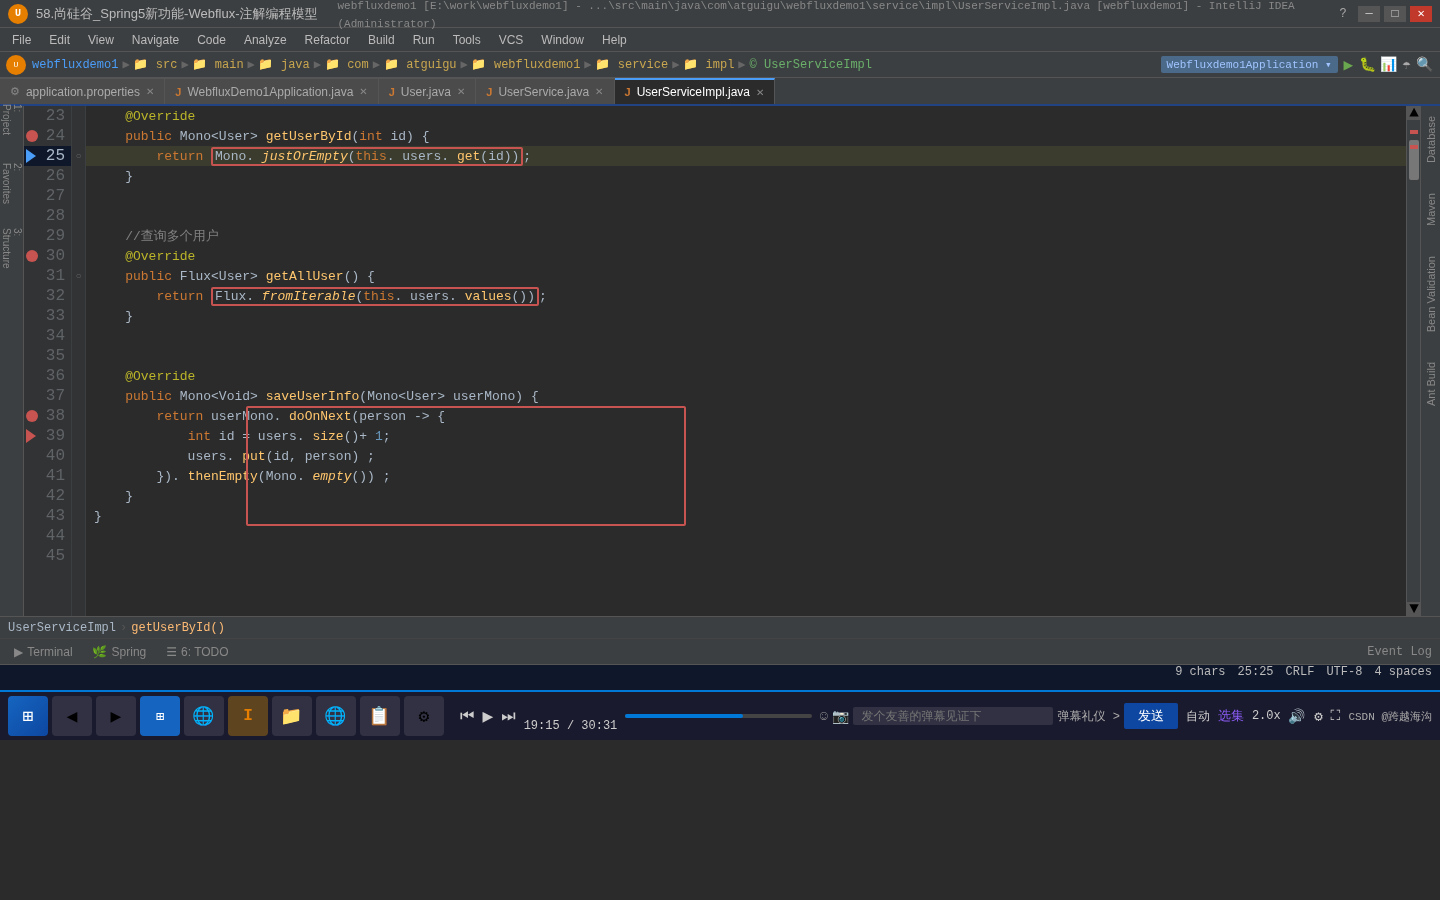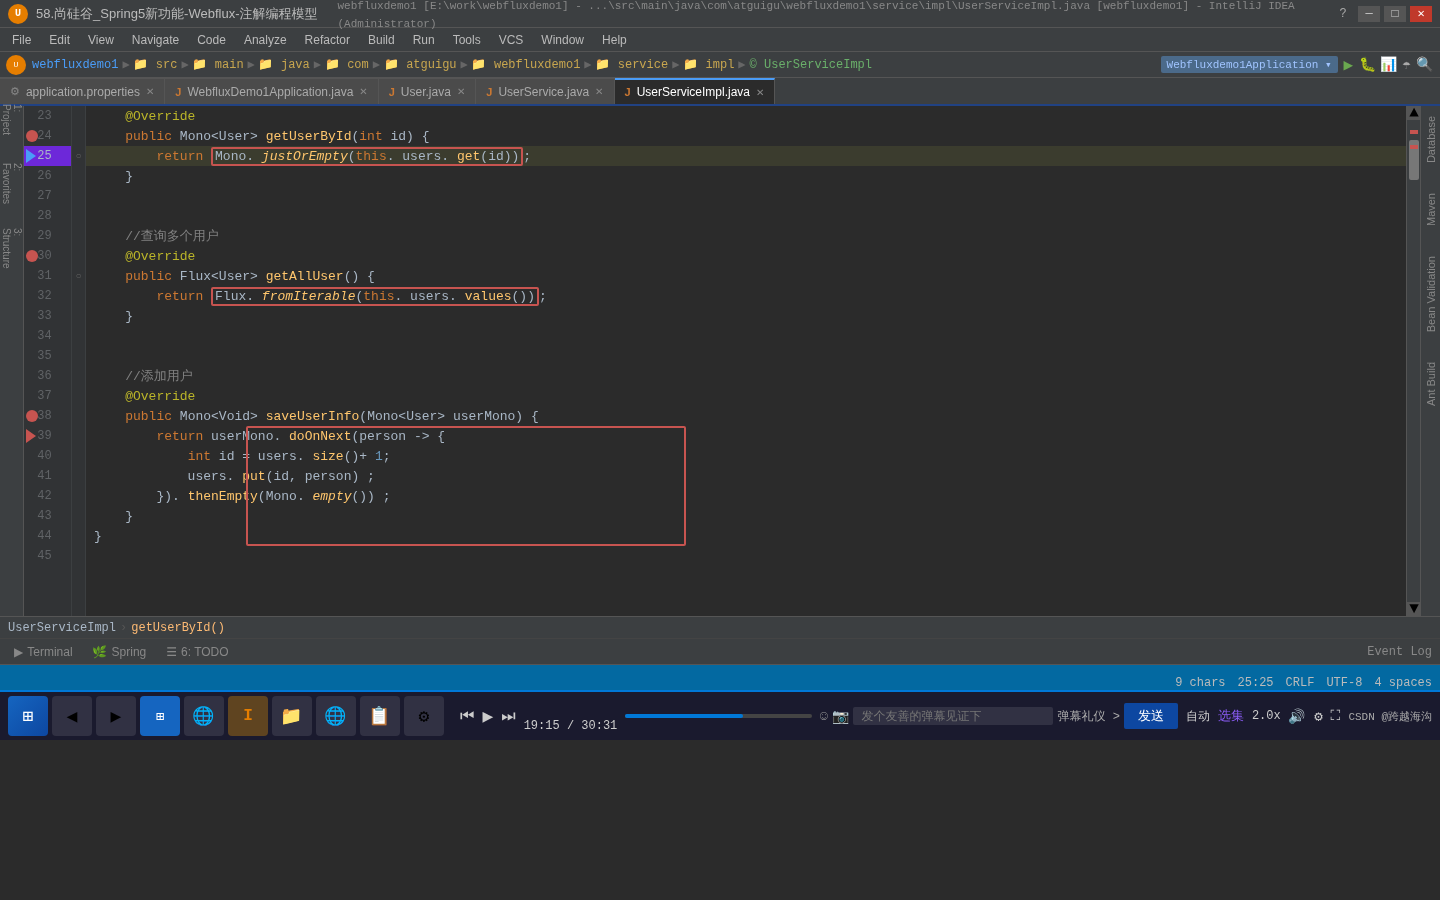--- a/index.html
+++ b/index.html
@@ -125,27 +125,27 @@
       background: #313335;
       border-right: 1px solid #3c3f41;
       display: flex;
       flex-direction: column;
       padding-top: 0;
     }
     .line-num-row {
       height: 20px;
       display: flex;
       align-items: center;
-      justify-content: center;
+      justify-content: flex-end;
       padding-right: 6px;
-      font-size: 12px;
+      font-size: 16px;
       color: #606366;
       position: relative;
     }
-    .line-num-row.highlight { background: #6d28d9; }
+    .line-num-row.highlight { background: #0f172a; }
     .line-num-row .line-num { color: #606366; }
     .breakpoint {
       width: 12px; height: 12px;
       background: #c75450;
       border-radius: 50%;
       position: absolute;
       left: 2px;
       top: 4px;
     }
     .arrow-icon {
@@ -205,24 +205,24 @@
       text-orientation: mixed;
       color: #888;
       font-size: 11px;
       cursor: pointer;
       font-family: 'Microsoft YaHei', sans-serif;
       transform: rotate(180deg);
     }
 
     
     .status-bar {
-      background: #0369a1;
+      background: #0f172a;
       height: 26px;
       display: flex;
-      align-items: flex-end;
+      align-items: flex-start;
       padding: 0 8px;
       border-top: 1px solid #555;
       font-size: 12px;
       color: #bbbbbb;
       gap: 16px;
     }
     .status-bar-left { display: flex; align-items: center; gap: 8px; flex: 1; }
     .status-bar-right { display: flex; align-items: center; gap: 12px; }
 
     
@@ -632,23 +632,20 @@
     </div>
 
     <div class="code-line">
       <span class="plain">    }</span>
     </div>
 
     <div class="code-line"></div>
 
     <div class="code-line"></div>
 
-    <div class="code-line">
-      <span class="comment">    //添加用户</span>
-    </div>
 
     <div class="code-line">
       <span class="ann">    @Override</span>
     </div>
 
     <div class="code-line">
       <span class="plain">    </span>
       <span class="kw">public </span>
       <span class="type">Mono</span>
       <span class="plain">&lt;</span>

